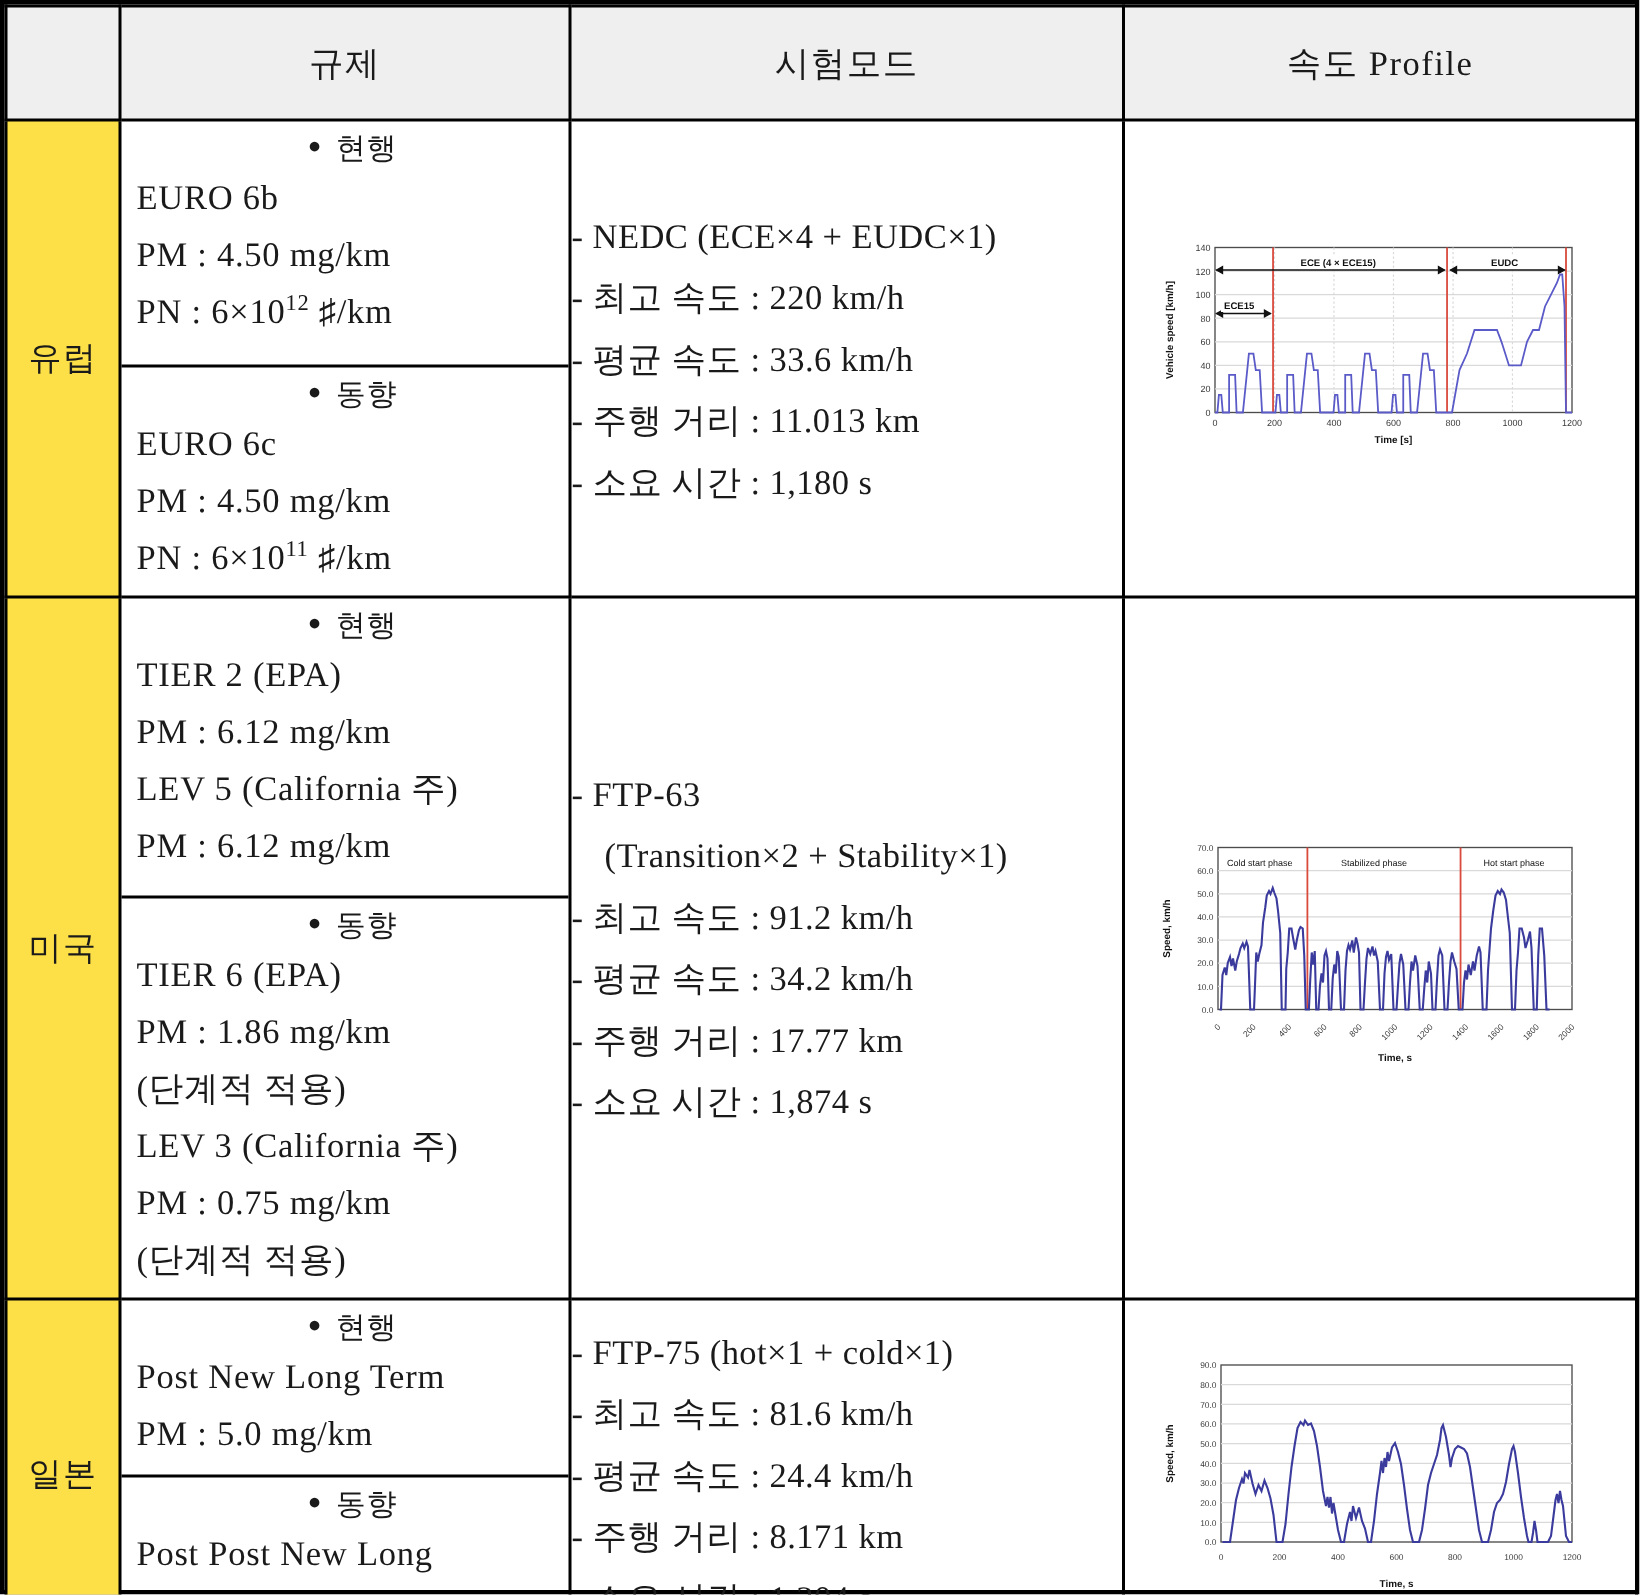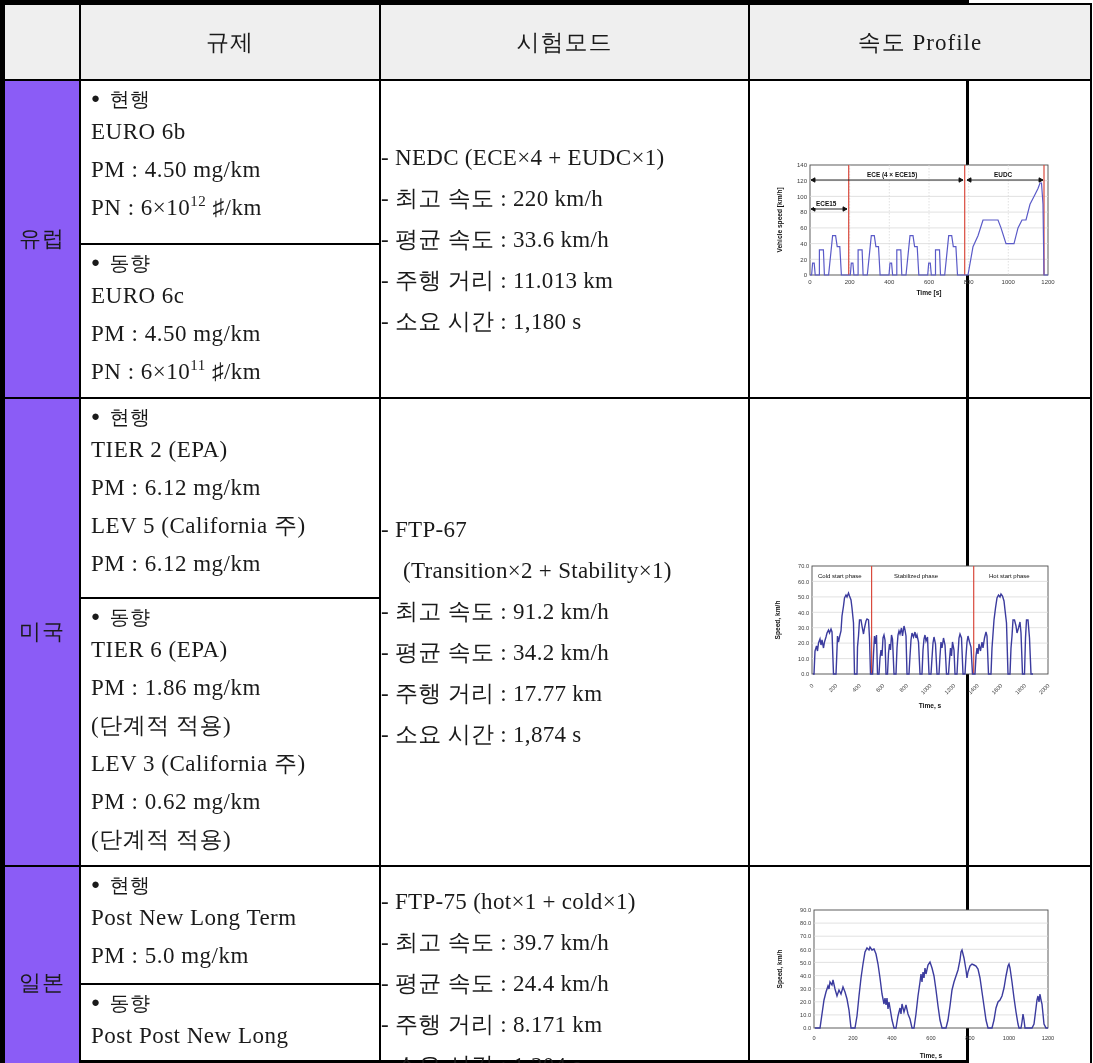--- a/index.html
+++ b/index.html
@@ -9,21 +9,21 @@
   }
   body {
     width: 1093px;
     height: 1063px;
     font-family: "Liberation Serif", "DejaVu Serif", serif;
     color: #1a1a1a;
     overflow: hidden;
   }
 
   .table-wrap {
-    width: 969px;
+    width: 1093px;
     height: 1063px;
     box-sizing: border-box;
     border: 3px solid #000;
     position: relative;
   }
 
   table.main {
     border-collapse: collapse;
     width: 1087px;
     height: 1057px;
@@ -47,21 +47,21 @@
     background: #efefef;
     height: 74px;
     font-weight: normal;
     font-size: 23px;
     text-align: center;
     letter-spacing: 1px;
   }
   thead th.blank { background: #efefef; }
 
   td.region {
-    background: #8b5cf6;
+    background: #fde047;
     text-align: center;
     font-size: 22px;
     letter-spacing: 1px;
     vertical-align: middle;
   }
 
   td.reg-cell { padding: 0; vertical-align: top; }
 
   
   table.sub {
@@ -78,20 +78,21 @@
   }
   table.sub tr:last-child td.sub-block {
     border-bottom: 0;
   }
 
   .bullet-line {
     font-size: 20px;
     line-height: 27px;
     white-space: nowrap;
     letter-spacing: 0.5px;
+    text-align: center;
   }
   .bullet-line .dot {
     font-size: 15px;
     vertical-align: 3px;
     margin-right: 9px;
   }
   .txt-line {
     font-size: 23px;
     line-height: 38px;
     white-space: nowrap;
@@ -287,29 +288,29 @@
               <div class="txt-line">PM : 6.12 mg/km</div>
             </td>
                 </tr>
             <tr>
                   <td class="sub-block">
               <div class="bullet-line"><span class="dot">●</span><span>동향</span></div>
               <div class="txt-line">TIER 6 (EPA)</div>
               <div class="txt-line">PM : 1.86 mg/km</div>
               <div class="txt-line">(단계적 적용)</div>
               <div class="txt-line">LEV 3 (California 주)</div>
-              <div class="txt-line">PM : 0.62 mg/km</div>
+              <div class="txt-line">PM : 0.75 mg/km</div>
               <div class="txt-line">(단계적 적용)</div>
             </td>
                 </tr>
           </tbody>
             </table>
         </td>
         <td class="mode-cell">
-          <div class="mode-line">- FTP-67</div>
+          <div class="mode-line">- FTP-63</div>
           <div class="mode-line indent">(Transition×2 + Stability×1)</div>
           <div class="mode-line">- 최고 속도 : 91.2 km/h</div>
           <div class="mode-line">- 평균 속도 : 34.2 km/h</div>
           <div class="mode-line">- 주행 거리 : 17.77 km</div>
           <div class="mode-line">- 소요 시간 : 1,874 s</div>
         </td>
         <td class="prof-cell">
           <div class="chart-box">
             <svg width="300" height="185" viewBox="0 0 300 185">
               <rect x="42" y="28" width="236" height="108" fill="#ffffff" stroke="#4c4c4c" stroke-width="0.9"></rect>
@@ -396,21 +397,21 @@
               <div class="bullet-line"><span class="dot">●</span><span>동향</span></div>
               <div class="txt-line">Post Post New Long</div>
               <div class="txt-line">PM : 5.0 mg/kmTerm</div>
             </td>
                 </tr>
           </tbody>
             </table>
         </td>
         <td class="mode-cell">
           <div class="mode-line">- FTP-75 (hot×1 + cold×1)</div>
-          <div class="mode-line">- 최고 속도 : 39.7 km/h</div>
+          <div class="mode-line">- 최고 속도 : 81.6 km/h</div>
           <div class="mode-line">- 평균 속도 : 24.4 km/h</div>
           <div class="mode-line">- 주행 거리 : 8.171 km</div>
           <div class="mode-line">- 소요 시간 : 1,204 s</div>
         </td>
         <td class="prof-cell">
           <div class="chart-box">
             <svg width="300" height="190" viewBox="0 0 300 190">
               <rect x="44" y="24" width="234" height="118" fill="#ffffff" stroke="#4c4c4c" stroke-width="0.9"></rect>
               <g class="cl-grid">
                 <line x1="44" y1="37.1" x2="278" y2="37.1"></line>

